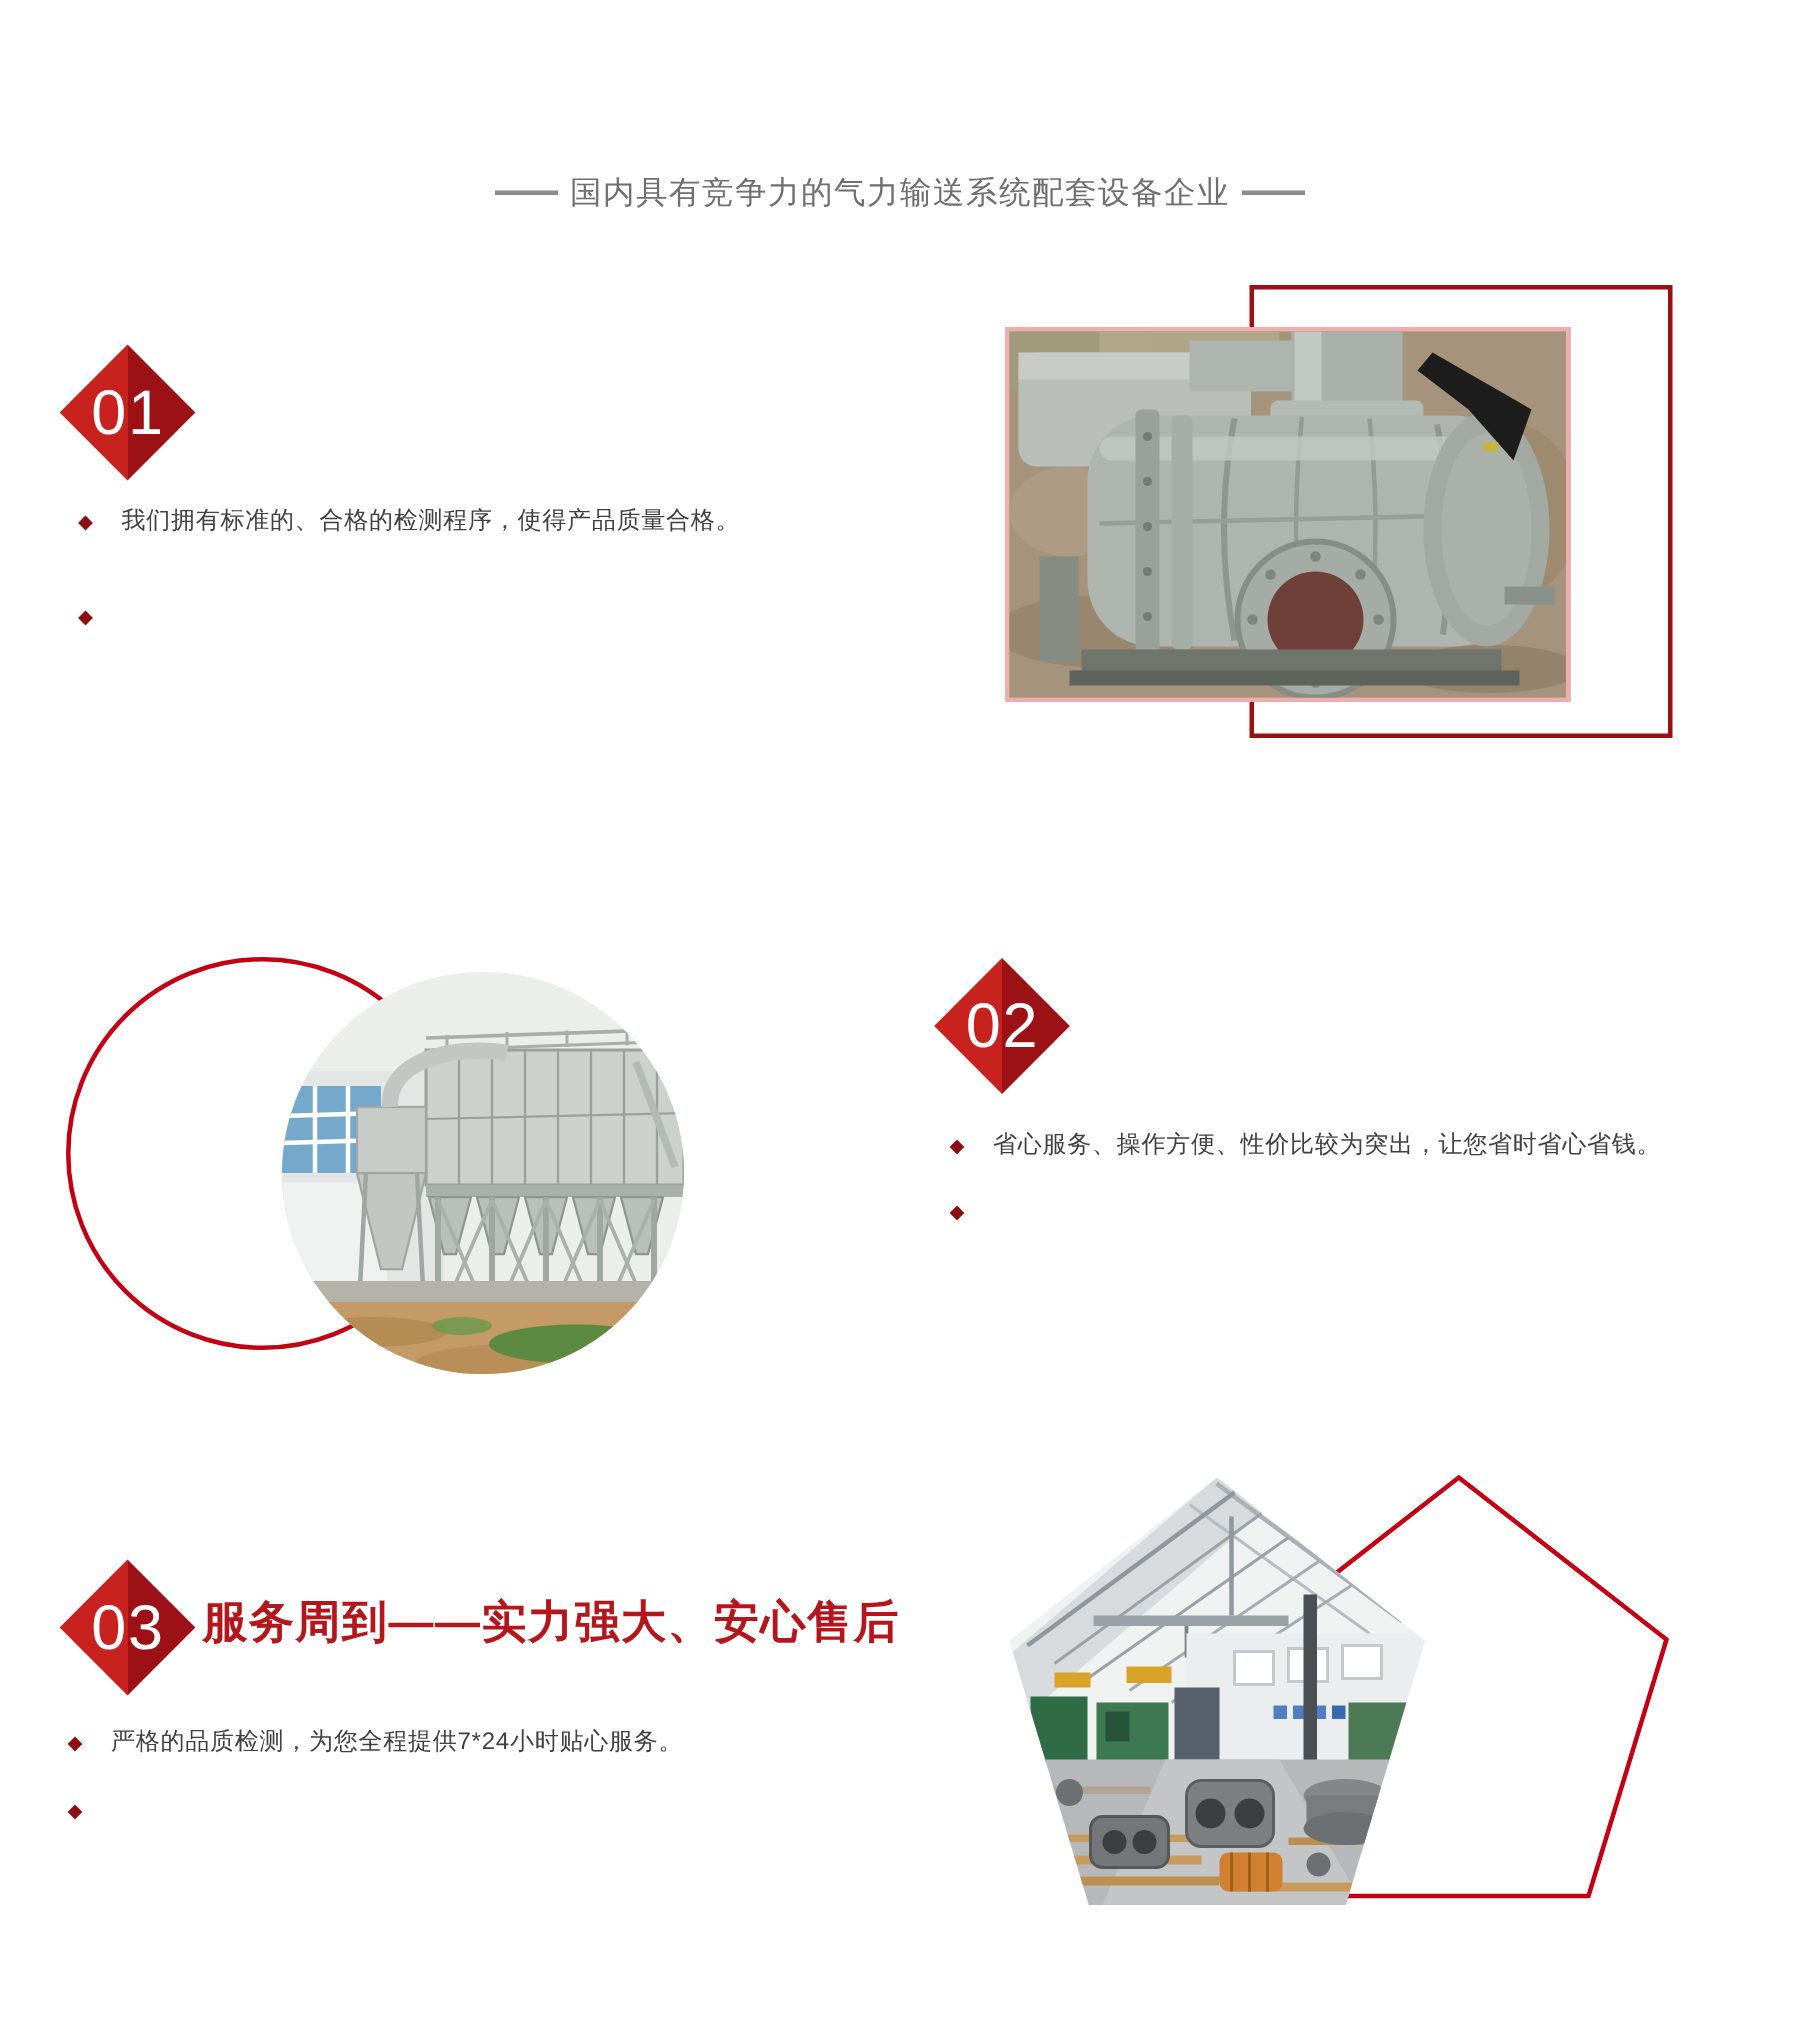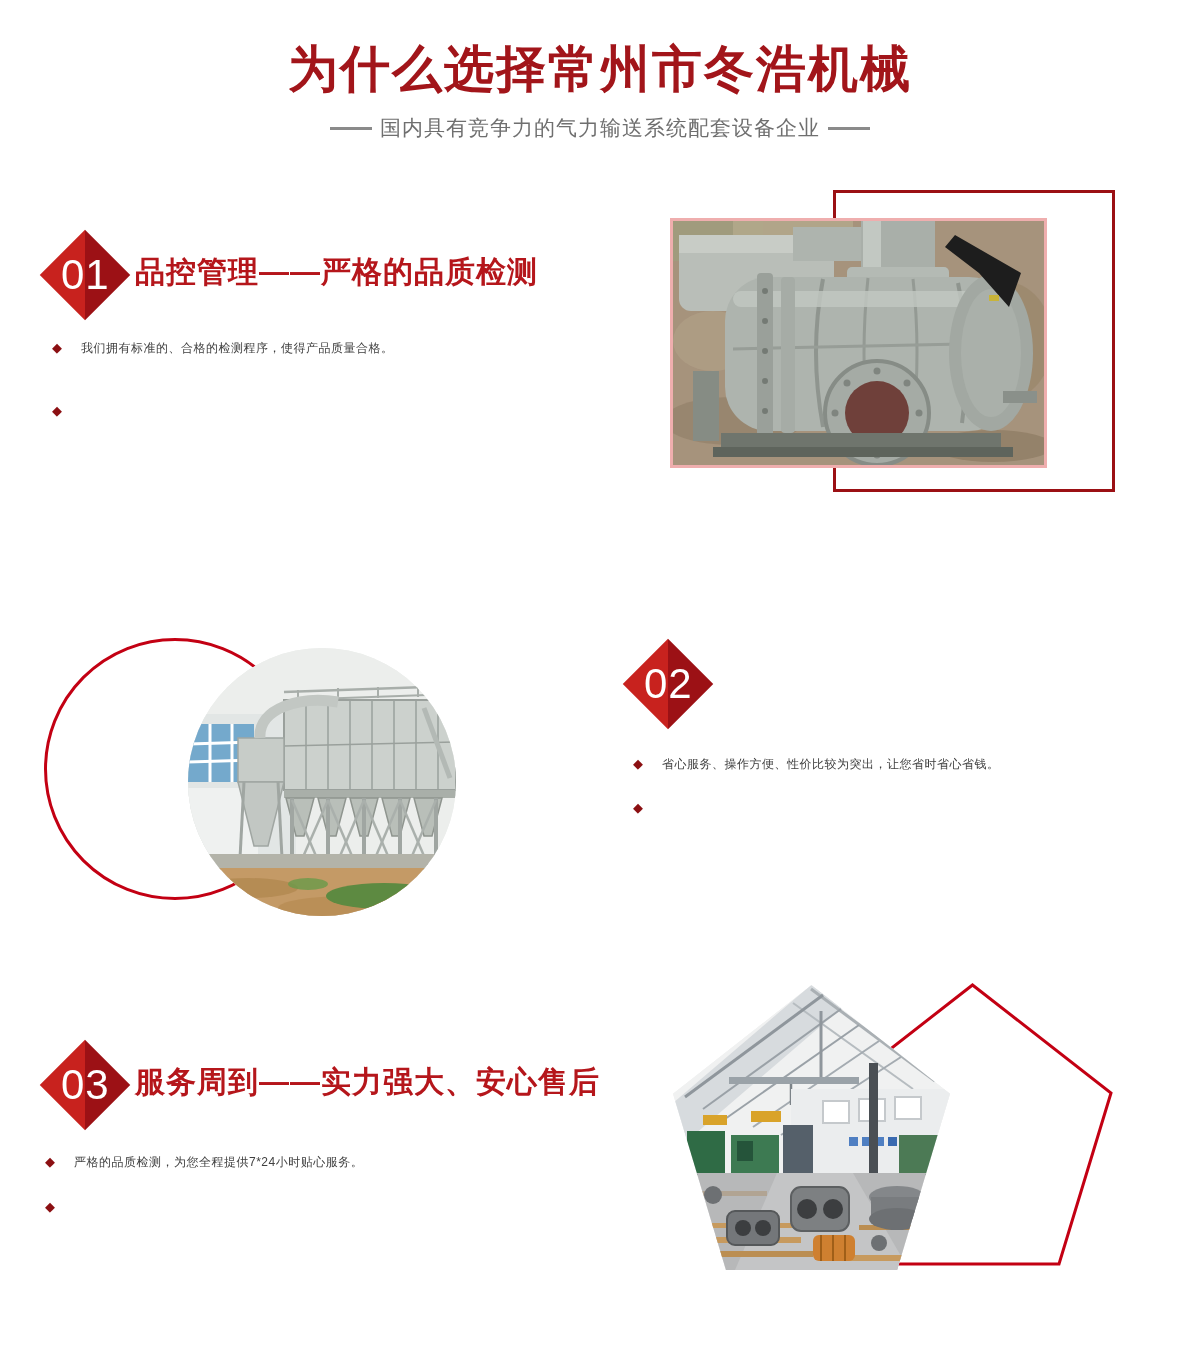--- a/index.html
+++ b/index.html
@@ -49,21 +49,21 @@
   .bullets-02 { left:633px; top:750px; width:545px; }
   .bullets-03 { left:45px; top:1148px; width:530px; }
   .bullet { display:flex; align-items:flex-start; }
   .bullets-01 .bullet + .bullet { margin-top:35px; }
   .bullets-02 .bullet + .bullet { margin-top:16px; }
   .bullets-03 .bullet + .bullet { margin-top:17px; }
   .bullet-marker {
     flex:0 0 29px; color:#8b0f12; font-size:13px; line-height:28px;
   }
   .bullet-text {
-    font-size:12px; line-height:28px; color:#404040;
+    font-size:16px; line-height:28px; color:#404040;
     white-space:pre-line; letter-spacing:0.5px;
   }
 
   
   .outline-rect {
     position:absolute; left:833px; top:190px; width:282px; height:302px;
     border:3px solid #9b1014; z-index:1;
   }
   .outline-circle {
     position:absolute; left:44px; top:638px; width:262px; height:262px;
@@ -87,31 +87,29 @@
     clip-path:polygon(50% 0%,100% 38.2%,80.9% 100%,19.1% 100%,0% 38.2%);
     background:#f0f1f1;
   }
   .photo-rect svg, .photo-circle svg, .photo-pentagon svg { display:block; }
 </style>
 </head>
 <body>
 
 <div class="page">
 
-  <h1 class="page-title">为什么选择常州市冬浩机械</h1>
   <div class="subtitle-row">
     <span class="subtitle-dash"></span>
     <span class="subtitle-text">国内具有竞争力的气力输送系统配套设备企业</span>
     <span class="subtitle-dash"></span>
   </div>
 
   <div class="badge badge-01">
     <span>01</span>
   </div>
-  <h2 class="sec-heading heading-01">品控管理——严格的品质检测</h2>
   <div class="bullets bullets-01">
     <div class="bullet">
       <span class="bullet-marker">◆</span>
       <span class="bullet-text">我们拥有标准的、合格的检测程序，使得产品质量合格。</span>
     </div>
     <div class="bullet">
       <span class="bullet-marker">◆</span>
     </div>
   </div>
 

